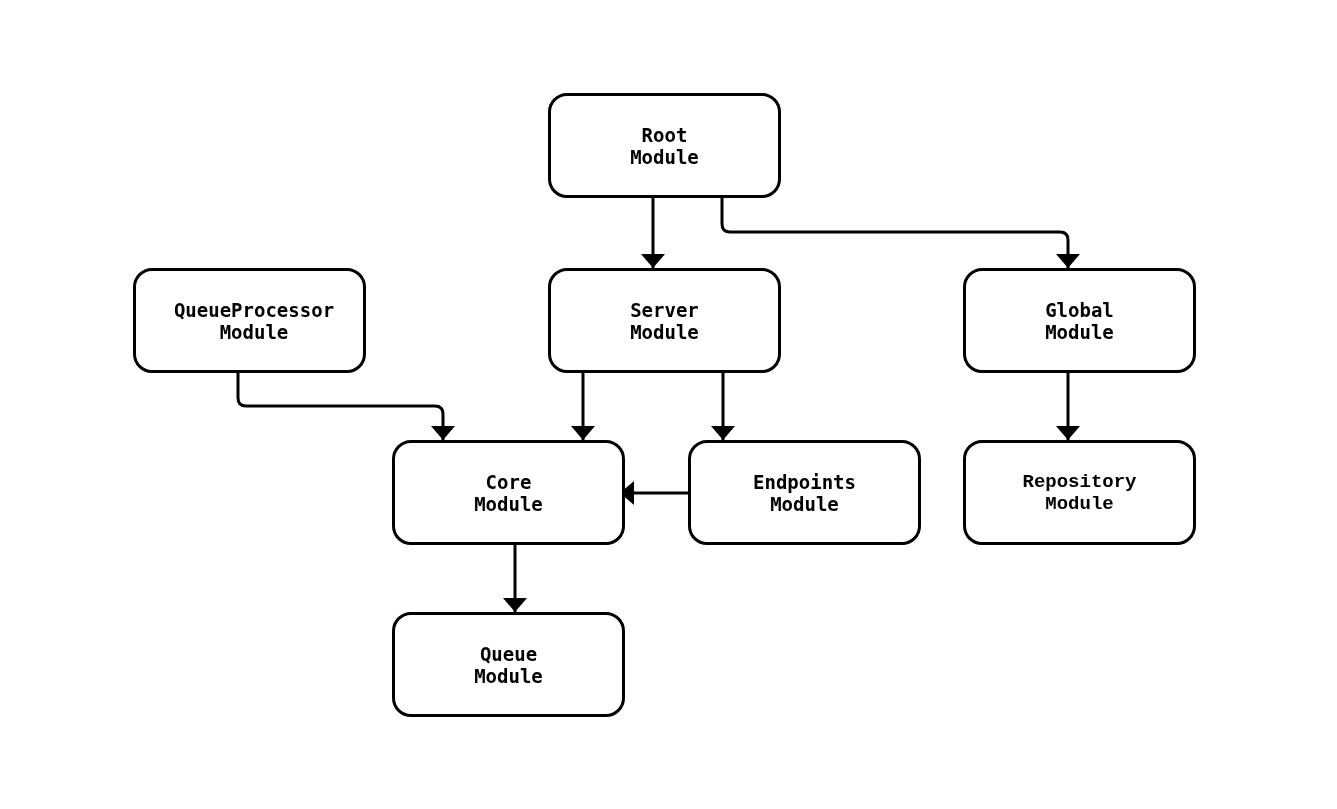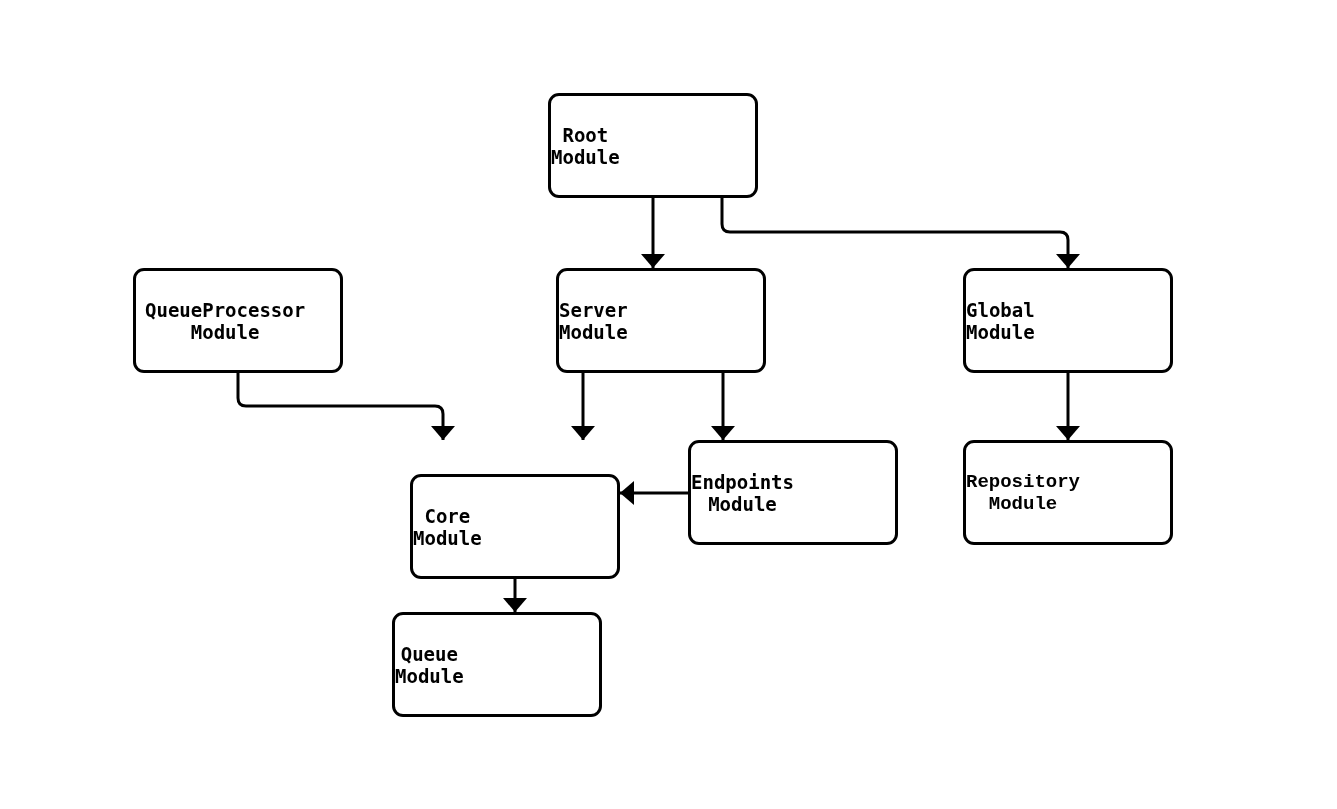--- a/index.html
+++ b/index.html
@@ -34,42 +34,42 @@
     stroke-width: 3;
     stroke-linejoin: round;
   }
   svg.edges .arrowhead {
     fill: var(--line);
     stroke: none;
   }
   .node {
     position: absolute;
     box-sizing: border-box;
-    width: 210px;
+    width: 233px;
     height: 105px;
     background: var(--node_fill);
     border: 3px solid var(--line);
-    border-radius: 11px;
+    border-radius: 19px;
     display: flex;
     align-items: center;
-    justify-content: flex-start;
+    justify-content: center;
     text-align: center;
   }
   .node .label {
     white-space: pre-line;
     font-size: 19px;
     font-weight: bold;
     line-height: 22px;
     color: var(--text);
   }
   .n-root        { left: 548px; top:  93px; }
   .n-queueproc   { left: 133px; top: 268px; padding-left: 9px; }
-  .n-server      { left: 548px; top: 268px; margin-left: 8px; }
+  .n-server      { left: 548px; top: 268px; }
   .n-global      { left: 963px; top: 268px; }
-  .n-core        { left: 410px; top: 440px; margin-top: 34px; }
+  .n-core        { left: 392px; top: 440px; }
   .n-endpoints   { left: 688px; top: 440px; }
   .n-repository  { left: 963px; top: 440px; font-family: Liberation Mono, monospace; }
   .n-queue       { left: 392px; top: 612px; }
 </style>
 </head>
 <body>
 
 <div class="canvas">
 
   <svg class="edges" viewBox="0 0 1337 809">

